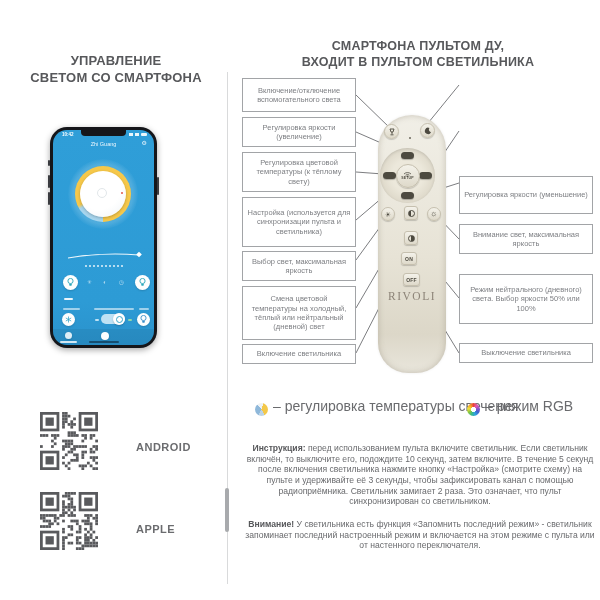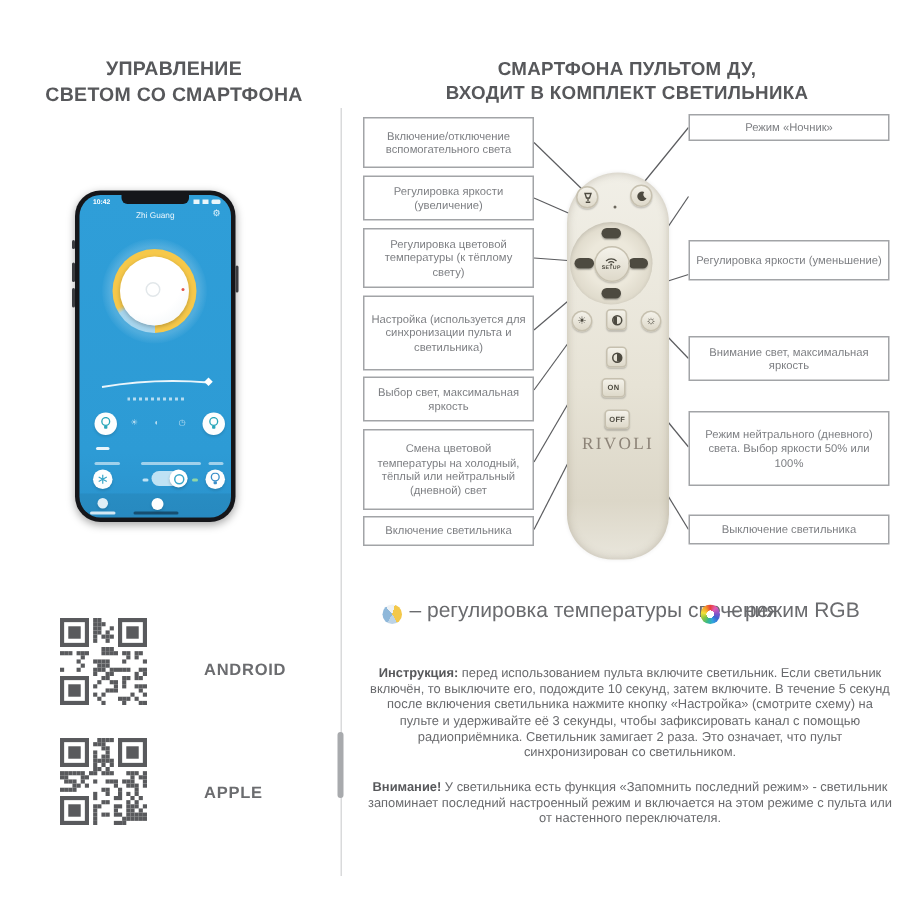--- a/index.html
+++ b/index.html
@@ -3,21 +3,21 @@
 <meta charset="utf-8">
 <style>
   html,body{margin:0;padding:0;background:#fff;width:600px;height:600px;overflow:hidden;
     font-family:"Liberation Sans","DejaVu Sans",sans-serif;}
   .abs{position:absolute;}
   #page{position:relative;width:600px;height:600px;background:#fff;}
 
   
   .col-title{position:absolute;text-align:center;font-weight:bold;color:#57585b;
     font-size:13px;line-height:1.28;letter-spacing:.2px;}
-  #left-title{left:0;top:38px;width:232px;}
+  #left-title{left:0;top:53px;width:232px;}
   #right-title{left:240px;top:38px;width:356px;font-size:12.5px;}
 
   
   #divider{left:227px;top:72px;width:1px;height:512px;background:#d9dadb;}
   #scroll-thumb{left:225px;top:488px;width:4px;height:44px;background:#a8aaad;border-radius:2px;}
 
   
   .cbox{position:absolute;border:1px solid #a2a4a7;background:#fff;color:#7d7f83;
     font-size:7.5px;line-height:1.25;text-align:center;display:flex;align-items:center;
     justify-content:center;padding:2px 4px;box-sizing:border-box;}
@@ -113,21 +113,21 @@
 <body>
 
 <div id="page">
 
   <div id="left-title" class="col-title">
     <span>УПРАВЛЕНИЕ</span><br>
     <span>СВЕТОМ СО СМАРТФОНА</span>
   </div>
   <div id="right-title" class="col-title">
     <span>СМАРТФОНА ПУЛЬТОМ ДУ,</span><br>
-    <span>ВХОДИТ В КОМПЛЕКТ СВЕТИЛЬНИКА</span>
+    <span>ВХОДИТ В ПУЛЬТОМ СВЕТИЛЬНИКА</span>
   </div>
 
   <div id="divider" class="abs"></div>
   <div id="scroll-thumb" class="abs"></div>
 
   <svg id="lines" class="abs" width="600" height="600">
     <g stroke="#5b5c5f" stroke-width="0.8" fill="none">
       <line x1="356" y1="95" x2="391" y2="129"></line>
       <line x1="356" y1="132" x2="404" y2="153"></line>
       <line x1="356" y1="172" x2="383" y2="174"></line>
@@ -145,22 +145,21 @@
   </svg>
 
   <div class="cbox l" style="top:78px;height:34px">Включение/отключение вспомогательного света</div>
   <div class="cbox l" style="top:117px;height:30px">Регулировка яркости (увеличение)</div>
   <div class="cbox l" style="top:152px;height:40px">Регулировка цветовой температуры (к тёплому свету)</div>
   <div class="cbox l" style="top:197px;height:50px">Настройка (используется для синхронизации пульта и светильника)</div>
   <div class="cbox l" style="top:251px;height:30px">Выбор свет, максимальная яркость</div>
   <div class="cbox l" style="top:344px;height:20px">Включение светильника</div>
   <div class="cbox l" style="top:286px;height:54px">Смена цветовой температуры на холодный, тёплый или нейтральный (дневной) свет</div>
 
-  <div class="cbox r" style="top:76px;height:18px">Режим «Ночник»</div>
-  <div class="cbox r" style="top:160px;height:27px">Регулировка яркости (уменьшение)</div>
+  <div class="cbox r" style="top:176px;height:38px">Регулировка яркости (уменьшение)</div>
   <div class="cbox r" style="top:224px;height:30px">Внимание свет, максимальная яркость</div>
   <div class="cbox r" style="top:274px;height:50px">Режим нейтрального (дневного) света. Выбор яркости 50% или 100%</div>
   <div class="cbox r" style="top:343px;height:20px">Выключение светильника</div>
 
   <div id="remote" class="abs">
     <div class="rbtn round" style="left:6px;top:9px;width:15px;height:15px">
       <svg width="8" height="8" viewBox="0 0 8 8">
           <path d="M2 1 L6 1 L5 4 L3 4 Z M4 4 L4 6 M2.5 6.8 L5.5 6.8" stroke="#4d4a40" stroke-width="0.9" fill="none"></path>
         </svg>
     </div>

